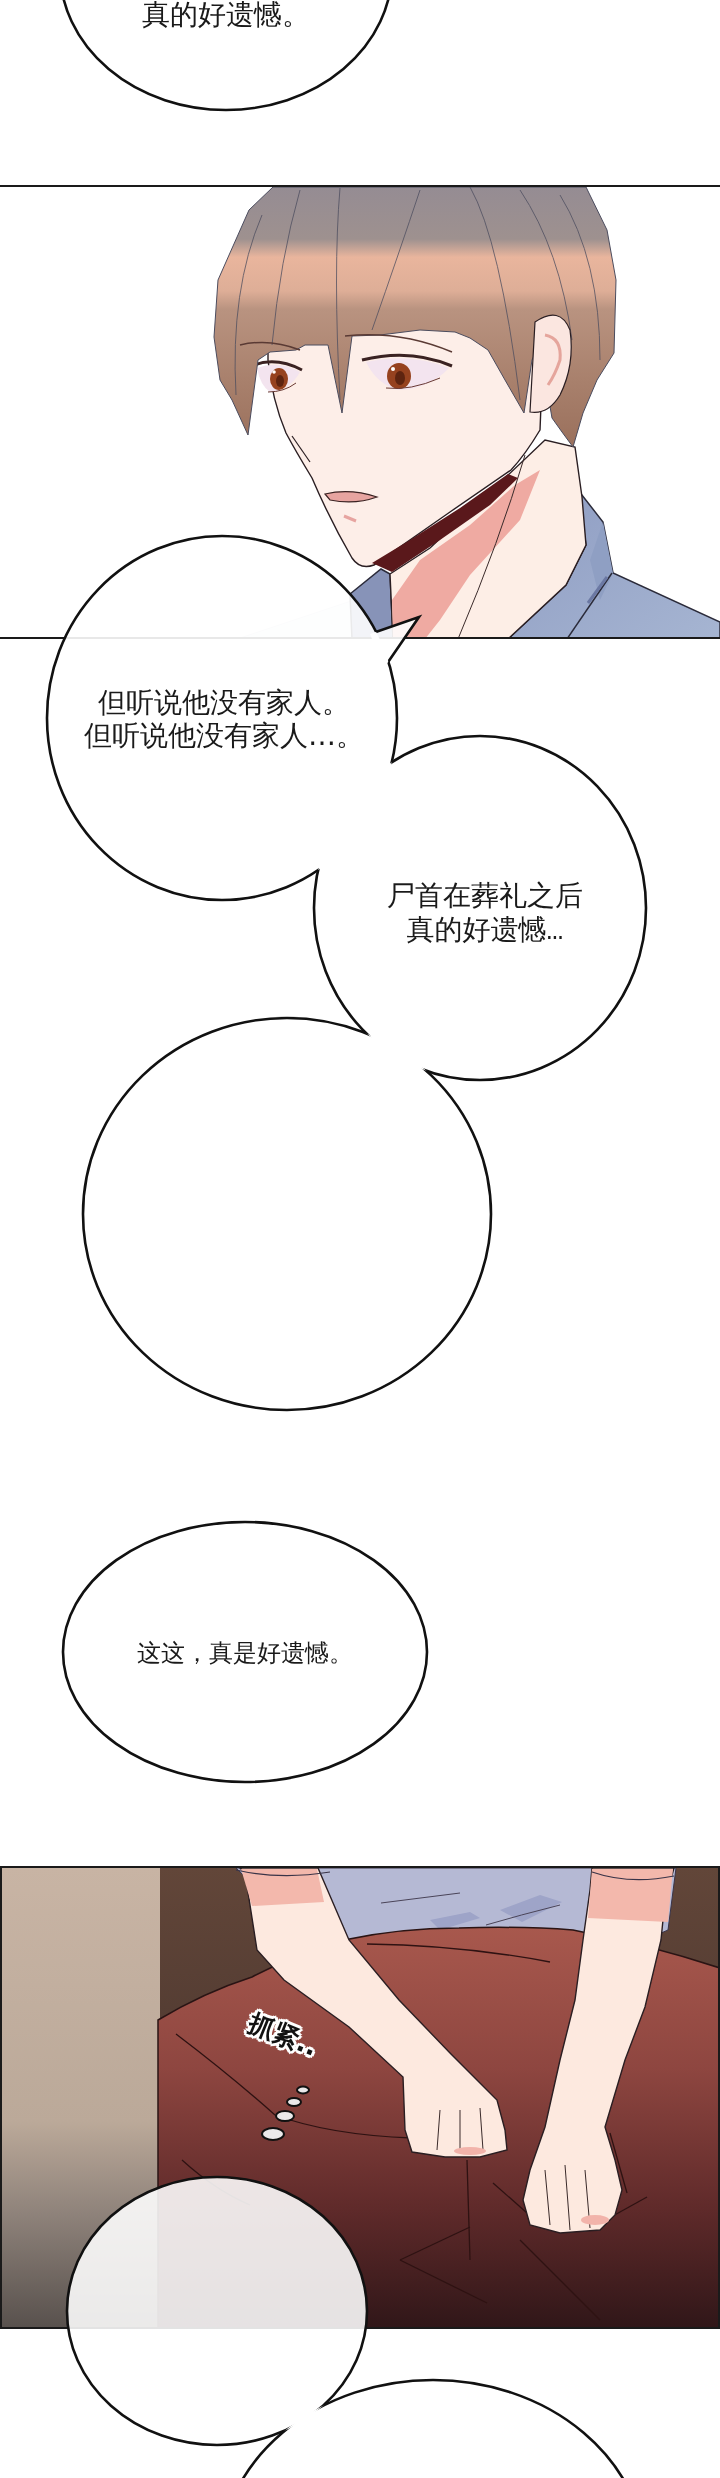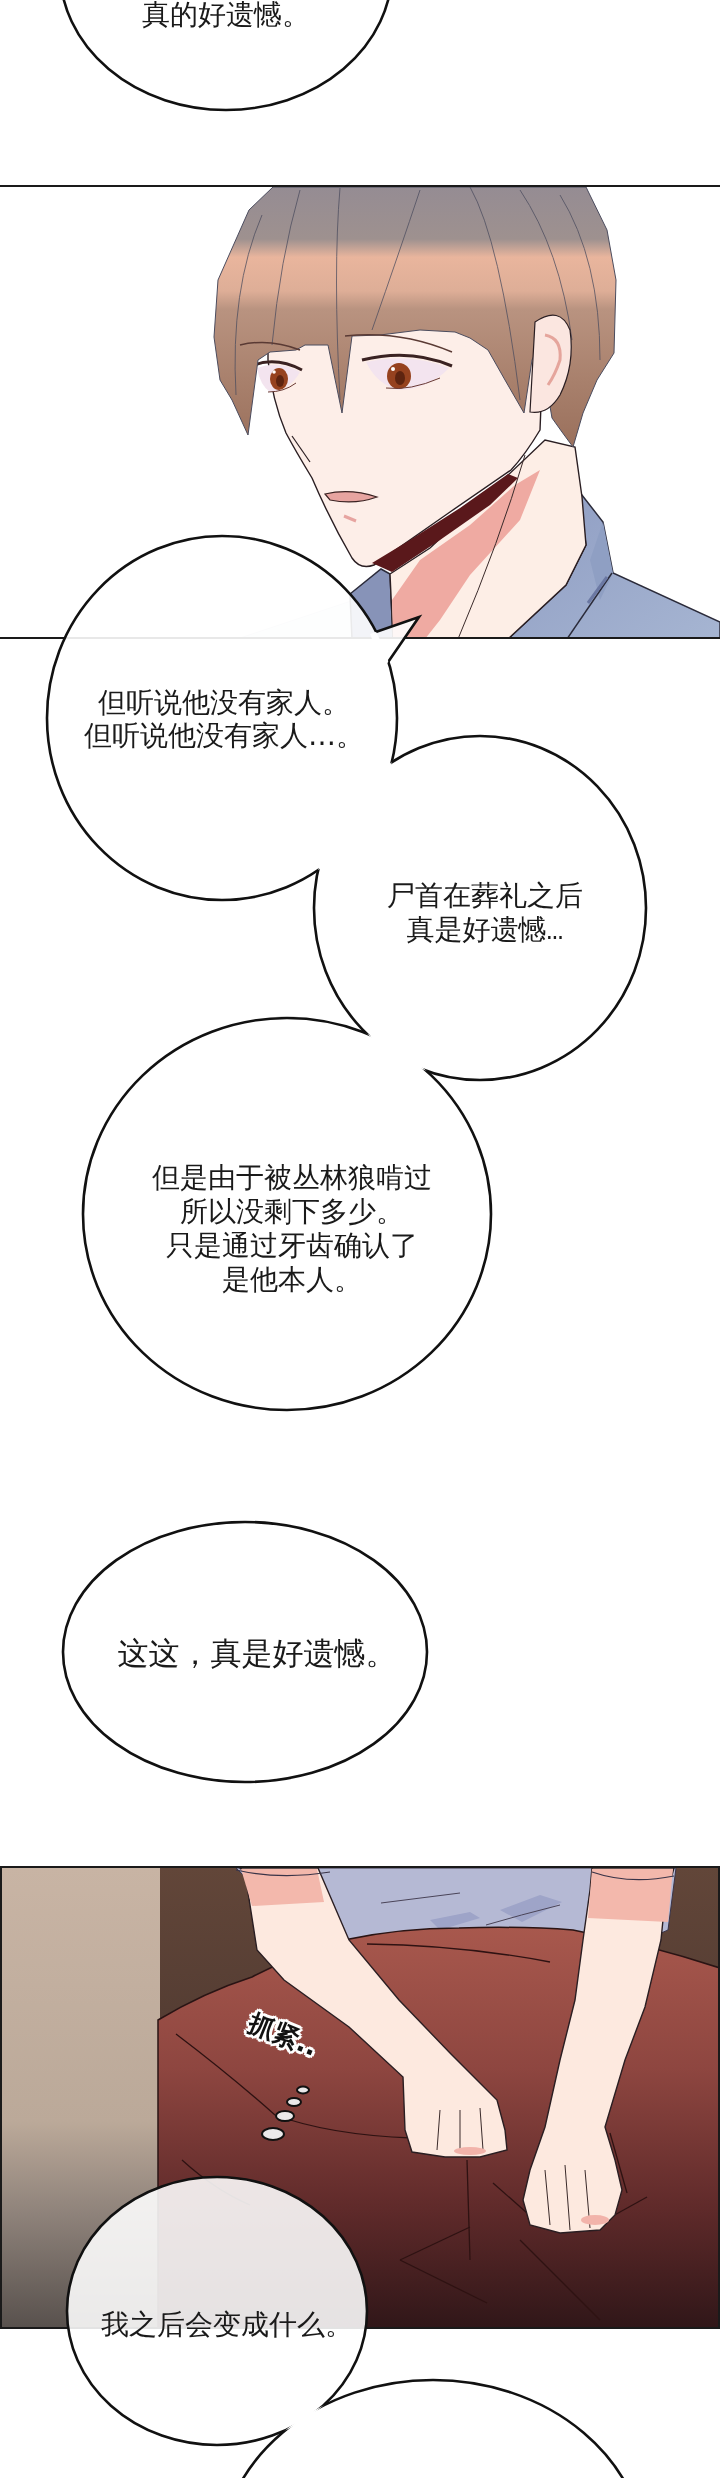--- a/index.html
+++ b/index.html
@@ -11,21 +11,21 @@
   #panel2 { top:1866px; width:720px; height:463px; border:2px solid #1a1a1a; background:#4e382f; }
   .panel svg { display:block; }
   .bubble-layer { position:absolute; left:0; top:0; z-index:2; pointer-events:none; }
   .btext { position:absolute; z-index:3; transform:translateX(-50%); text-align:center; white-space:nowrap;
            color:#1a1a1a; font-size:28px; line-height:34px; letter-spacing:0; }
   .btext div { display:block; }
   #bt1 { left:226px; top:-2px; }
   #bt2 { left:224px; top:686px; line-height:33px; }
   #bt3 { left:485px; top:881px;font-family:Liberation Mono, monospace; }
   #bt4 { left:292px; top:1161px; }
-  #bt5 { left:257px; top:1634px; font-size:31px; line-height:38px; }
+  #bt5 { left:245px; top:1634px; font-size:24px; line-height:38px; }
   #bt6 { left:227px; top:2308px; }
   .sfx { position:absolute; left:281px; top:167px; z-index:2; transform:translate(-50%,-50%) rotate(22deg);
          font-size:26px; font-weight:bold; color:#111111; white-space:nowrap;
          text-shadow: 2px 0 #fff, -2px 0 #fff, 0 2px #fff, 0 -2px #fff, 2px 2px #fff, -2px -2px #fff,
                       2px -2px #fff, -2px 2px #fff, 3px 0 #fff, -3px 0 #fff, 0 3px #fff, 0 -3px #fff; }
 </style>
 </head>
 <body>
 
 <div id="page">
@@ -250,28 +250,19 @@
 
   <div class="btext" id="bt1">
     <div>真的好遗憾。</div>
   </div>
   <div class="btext" id="bt2">
     <div>但听说他没有家人。</div>
     <div>但听说他没有家人…。</div>
   </div>
   <div class="btext" id="bt3">
     <div>尸首在葬礼之后</div>
-    <div>真是好遗憾…</div>
-  </div>
-  <div class="btext" id="bt4">
-    <div>但是由于被丛林狼啃过</div>
-    <div>所以没剩下多少。</div>
-    <div>只是通过牙齿确认了</div>
-    <div>是他本人。</div>
+    <div>真的好遗憾…</div>
   </div>
   <div class="btext" id="bt5">
     <div>这这，真是好遗憾。</div>
   </div>
-  <div class="btext" id="bt6">
-    <div>我之后会变成什么。</div>
-  </div>
 
 </div>
 
 </body></html>

